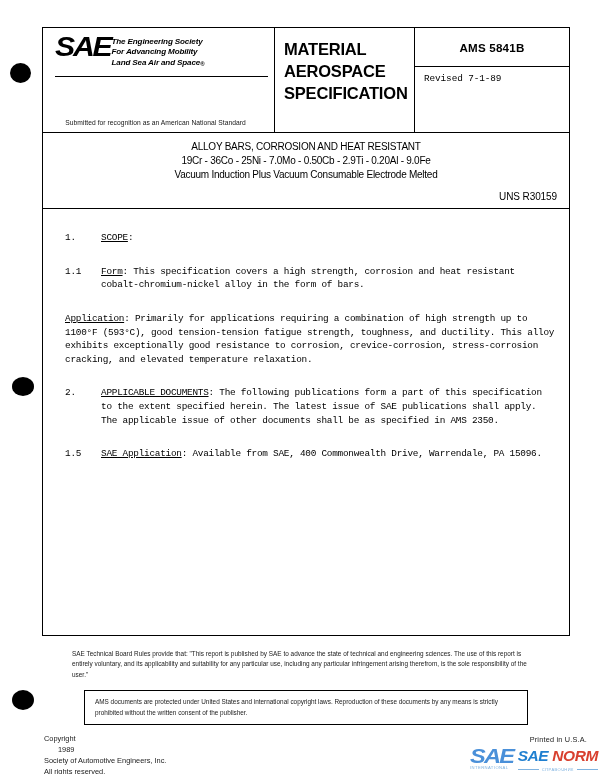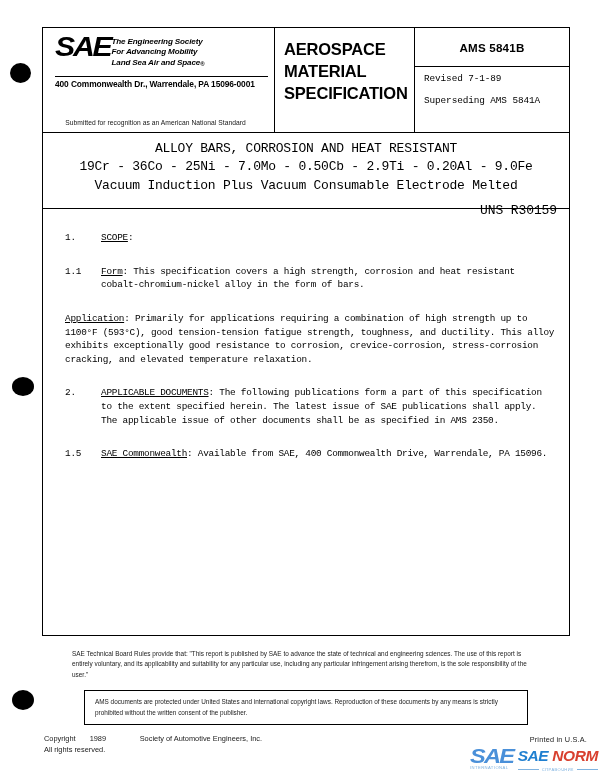--- a/index.html
+++ b/index.html
@@ -136,23 +136,23 @@
   .superseding {
     margin-top: 9px;
     font-size: 9.4px;
     letter-spacing: -0.1px;
   }
 
   
   .title-block {
     border-bottom: 1.6px solid #000;
     padding: 7px 10px 4px 10px;
-    font-family: Liberation Mono, monospace;
+    font-family: Liberation Sans, sans-serif;
     text-align: center;
-    font-size: 13px;
+    font-size: 10px;
     line-height: 1.42;
     letter-spacing: -0.25px;
     position: relative;
     height: 76px;
   }
   .title-block .uns {
     text-align: right;
     margin-top: 7px;
     padding-right: 2px;
     letter-spacing: -0.1px;
@@ -197,21 +197,21 @@
     color: #1a1a1a;
   }
 
   .colophon {
     position: absolute;
     left: 44px; top: 733px;
     font-size: 7.4px;
     line-height: 1.5;
     color: #1a1a1a;
   }
-  .colophon-row { display: flex; }
+  .colophon-row { display: flex; flex-direction: column; }
   .colophon-year { width: 50px; }
 
   .printed-in {
     position: absolute;
     right: 13px; top: 735px;
     font-size: 7.3px;
     color: #1a1a1a;
     letter-spacing: 0.2px;
   }
 
@@ -291,35 +291,33 @@
     <div class="hdr-left">
       <div class="sae-logo-row">
         <div class="sae-mark">SAE</div>
         <div class="sae-tag">
           <div>The Engineering Society</div>
           <div>For Advancing Mobility</div>
           <div><span>Land Sea Air and Space</span><span class="reg">®</span></div>
         </div>
       </div>
       <div class="hdr-rule"></div>
-      <div class="sae-addr">400 Commonwealth Dr., Warrendale, PA 15096-0001</div>
       <div class="submitted-note">Submitted for recognition as an American National Standard</div>
     </div>
 
     <div class="hdr-mid">
+      <div class="ams-title">MATERIAL</div>
       <div class="ams-title">AEROSPACE</div>
-      <div class="ams-title">MATERIAL</div>
       <div class="ams-title">SPECIFICATION</div>
     </div>
 
     <div class="hdr-right">
       <div class="ams-number-cell">AMS 5841B</div>
       <div class="issue-cell">
         <div>Revised 7-1-89</div>
-        <div class="superseding">Superseding AMS 5841A</div>
       </div>
     </div>
   </div>
 
   <div class="title-block">
     <div>ALLOY BARS, CORROSION AND HEAT RESISTANT</div>
     <div>19Cr - 36Co - 25Ni - 7.0Mo - 0.50Cb - 2.9Ti - 0.20Al - 9.0Fe</div>
     <div>Vacuum Induction Plus Vacuum Consumable Electrode Melted</div>
     <div class="uns">UNS R30159</div>
   </div>
@@ -340,21 +338,21 @@
       <div class="clause-body"><u>Application</u><span>:  Primarily for applications requiring a combination of high strength up to 1100°F (593°C), good tension-tension fatigue strength, toughness, and ductility.  This alloy exhibits exceptionally good resistance to corrosion, crevice-corrosion, stress-corrosion cracking, and elevated temperature relaxation.</span></div>
     </div>
 
     <div class="clause gap-lg">
       <div class="clause-num">2.</div>
       <div class="clause-body"><u>APPLICABLE DOCUMENTS</u><span>:  The following publications form a part of this specification to the extent specified herein.  The latest issue of SAE publications shall apply.  The applicable issue of other documents shall be as specified in AMS 2350.</span></div>
     </div>
 
     <div class="clause">
       <div class="clause-num">1.5</div>
-      <div class="clause-body"><u>SAE Commonwealth</u><span>:  Available from SAE, 400 Commonwealth Drive, Warrendale, PA  15096.</span></div>
+      <div class="clause-body"><u>SAE Application</u><span>:  Available from SAE, 400 Commonwealth Drive, Warrendale, PA  15096.</span></div>
     </div>
 
   </div>
 </div>
 
 <div class="legal-para">SAE Technical Board Rules provide that: "This report is published by SAE to advance the state of technical and engineering sciences. The use of this report is entirely voluntary, and its applicability and suitability for any particular use, including any particular infringement arising therefrom, is the sole responsibility of the user."</div>
 
 <div class="copyright-box">
   <span>AMS documents are protected under United States and international copyright laws.  Reproduction of these documents by any means is strictly prohibited without the written consent of the publisher.</span>
 </div>

